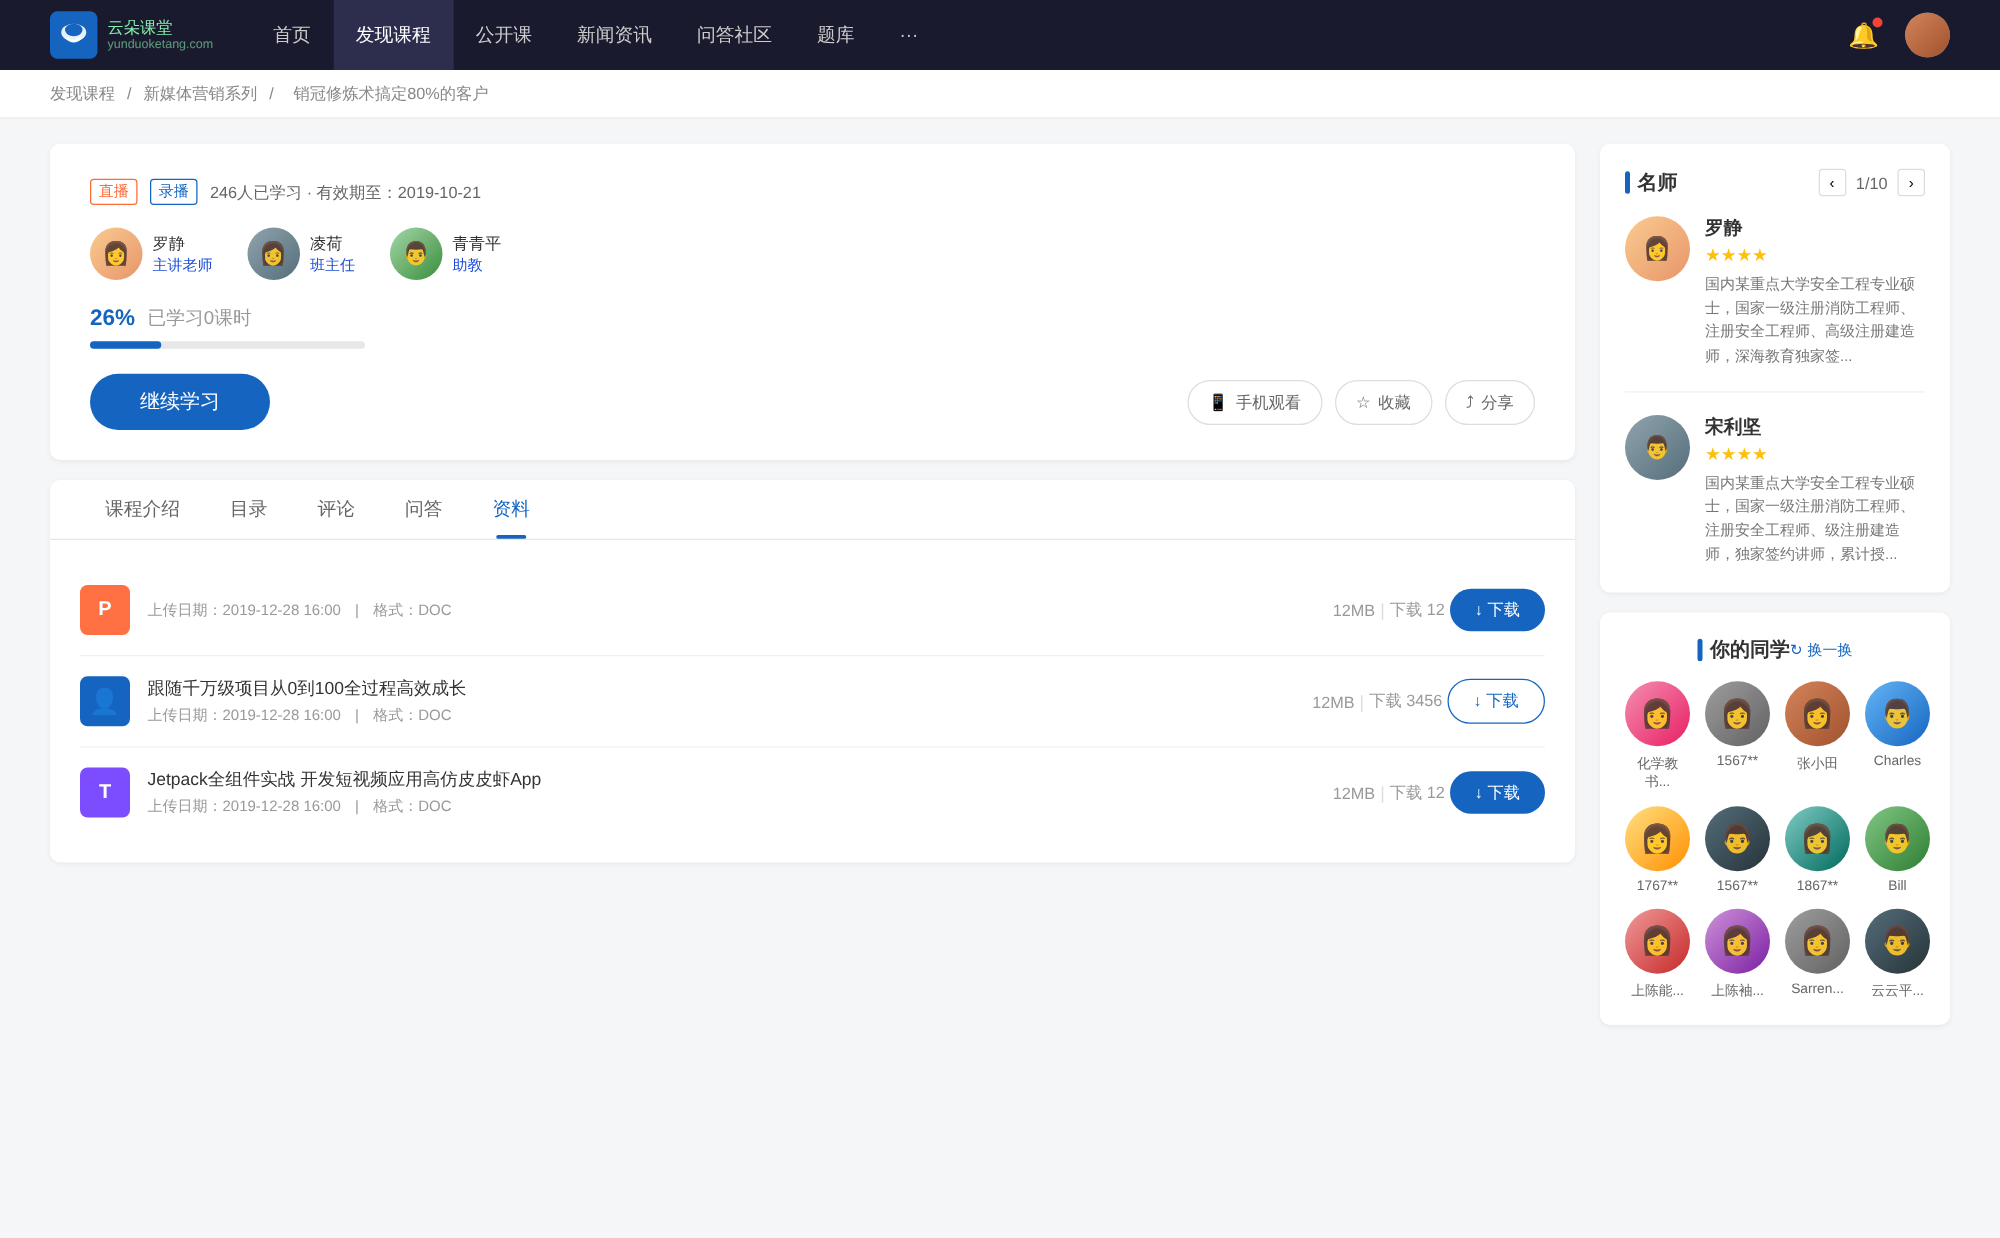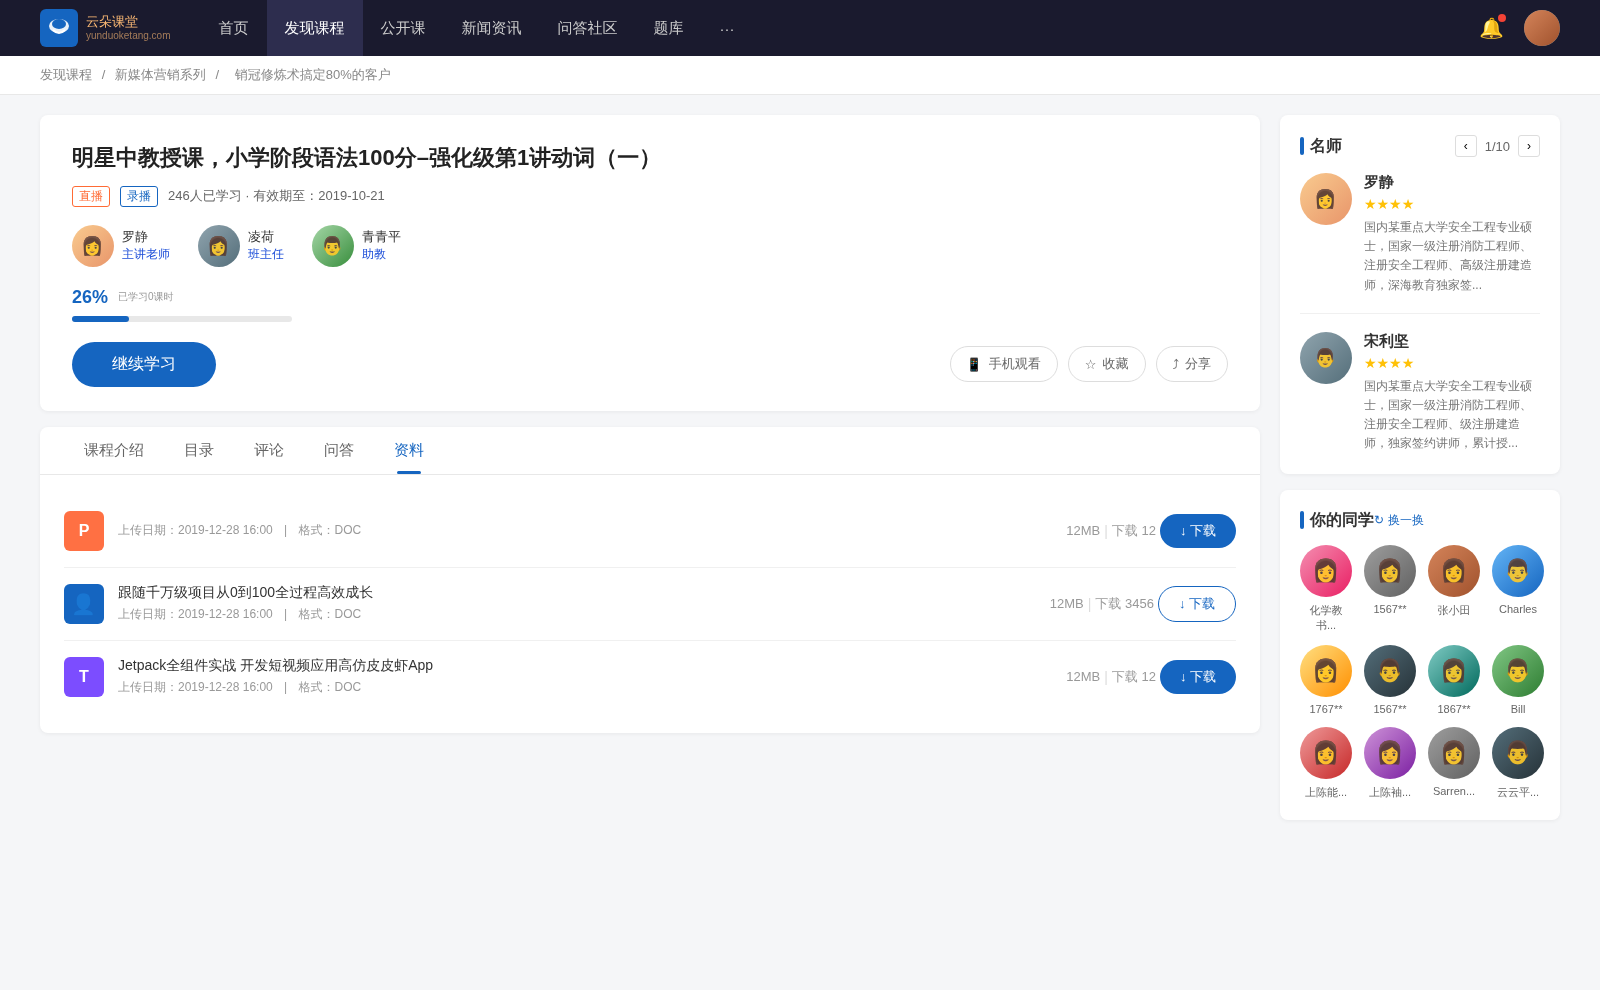--- a/index.html
+++ b/index.html
@@ -2,21 +2,21 @@
 <html><head>
   <meta charset="utf-8">
   <style>
     * { box-sizing: border-box; margin: 0; padding: 0; }
     body { font-family: -apple-system, BlinkMacSystemFont, 'PingFang SC', 'Microsoft YaHei', sans-serif; background: #f5f6f8; font-size: 14px; color: #333; }
 
     
     .navbar { background: #1a1a2e; height: 56px; display: flex; align-items: center; padding: 0 40px; gap: 0; }
     .logo { display: flex; align-items: center; gap: 8px; margin-right: 30px; }
     .logo-icon { width: 38px; height: 38px; background: #1565c0; border-radius: 6px; display: flex; align-items: center; justify-content: center; color: #fff; font-size: 11px; font-weight: bold; }
-    .logo-text { color: #fdba74; font-size: 13px; line-height: 1.2; }
+    .logo-text { color: #86efac; font-size: 13px; line-height: 1.2; }
     .nav-items { display: flex; align-items: center; gap: 0; flex: 1; }
     .nav-item { color: #ccc; padding: 0 18px; height: 56px; display: flex; align-items: center; cursor: pointer; font-size: 15px; transition: background 0.2s; }
     .nav-item.active { background: #2d2d4e; color: #fff; }
     .nav-right { display: flex; align-items: center; gap: 20px; margin-left: auto; }
     .bell-icon { color: #ccc; font-size: 20px; cursor: pointer; position: relative; }
     .bell-dot { width: 8px; height: 8px; background: #f44336; border-radius: 50%; position: absolute; top: -2px; right: -2px; }
     .avatar-nav { width: 36px; height: 36px; border-radius: 50%; background: #888; overflow: hidden; cursor: pointer; }
     .avatar-nav-img { width: 100%; height: 100%; background: linear-gradient(135deg, #d4845a, #c97a50); border-radius: 50%; }
 
     
@@ -38,21 +38,21 @@
     .badge.record { color: #1565c0; border-color: #1565c0; }
     .teachers { display: flex; gap: 28px; margin-bottom: 20px; }
     .teacher { display: flex; align-items: center; gap: 8px; }
     .teacher-avatar { width: 42px; height: 42px; border-radius: 50%; overflow: hidden; }
     .teacher-info { font-size: 13px; }
     .teacher-name { color: #333; font-weight: 500; }
     .teacher-role { color: #1d4ed8; font-size: 12px; }
     .progress-section { margin-bottom: 20px; margin-top: 17px; }
     .progress-label { display: flex; align-items: center; gap: 10px; margin-bottom: 8px; }
     .progress-percent { color: #1565c0; font-size: 18px; font-weight: bold; }
-    .progress-text { color: #999; font-size: 10px; }
+    .progress-text { color: #999; font-size: 15px; }
     .progress-bar-bg { height: 6px; background: #e8e8e8; border-radius: 3px; width: 220px; }
     .progress-bar-fill { height: 100%; background: #1565c0; border-radius: 3px; }
     .course-actions { display: flex; align-items: center; gap: 16px; }
     .btn-primary { background: #1565c0; color: #fff; border: none; border-radius: 24px; padding: 12px 40px; font-size: 16px; cursor: pointer; font-weight: 400; }
     .btn-action { display: flex; align-items: center; gap: 6px; color: #666; background: none; border: 1px solid #ddd; border-radius: 20px; padding: 8px 16px; cursor: pointer; font-size: 13px; margin-left: auto; }
     .action-group { display: flex; gap: 10px; margin-left: auto; }
 
     
     .tabs-card { background: #fff; border-radius: 8px; box-shadow: 0 1px 4px rgba(0,0,0,0.06); }
     .tabs-nav { display: flex; border-bottom: 1px solid #e8e8e8; padding: 0 24px; }
@@ -89,21 +89,21 @@
     
     .teacher-card { display: flex; gap: 12px; margin-bottom: 18px; padding-bottom: 18px; border-bottom: 1px solid #f0f0f0; }
     .teacher-card:last-child { border-bottom: none; margin-bottom: 0; padding-bottom: 0; }
     .teacher-card-avatar { width: 52px; height: 52px; border-radius: 50%; overflow: hidden; flex-shrink: 0; }
     .teacher-card-info { flex: 1; }
     .teacher-card-name { font-size: 15px; font-weight: bold; color: #333; margin-bottom: 4px; }
     .stars { color: #ffc107; font-size: 14px; margin-bottom: 6px; }
     .teacher-card-desc { font-size: 12px; color: #777; line-height: 1.6; }
 
     
-    .students-header { display: flex; align-items: center; justify-content: flex-start; margin-bottom: 14px; }
+    .students-header { display: flex; align-items: center; justify-content: center; margin-bottom: 14px; }
     .refresh-btn { color: #1565c0; font-size: 12px; cursor: pointer; display: flex; align-items: center; gap: 4px; }
     .students-grid { display: grid; grid-template-columns: repeat(4, 1fr); gap: 12px; }
     .student-item { display: flex; flex-direction: column; align-items: center; gap: 6px; }
     .student-avatar { width: 52px; height: 52px; border-radius: 50%; overflow: hidden; }
     .student-name { font-size: 11px; color: #666; text-align: center; }
 
     
     .av-pink { background: linear-gradient(135deg, #f48fb1, #e91e63); }
     .av-gray { background: linear-gradient(135deg, #9e9e9e, #616161); }
     .av-brown { background: linear-gradient(135deg, #d4845a, #a0522d); }
@@ -167,21 +167,20 @@
   <a href="#">新媒体营销系列</a>
   <span> / </span>
   <span>销冠修炼术搞定80%的客户</span>
 </div>
 
 <div class="main-layout">
 
   <div class="content-area">
 
     <div class="course-card">
-      <div class="course-title">明星中教授课，小学阶段语法100分–强化级第1讲动词（一）</div>
 
       <div class="course-meta">
         <span class="badge live">直播</span>
         <span class="badge record">录播</span>
         <span>246人已学习 · 有效期至：2019-10-21</span>
       </div>
 
       <div class="teachers">
         <div class="teacher">
           <div class="teacher-avatar teacher-avatar-1">

